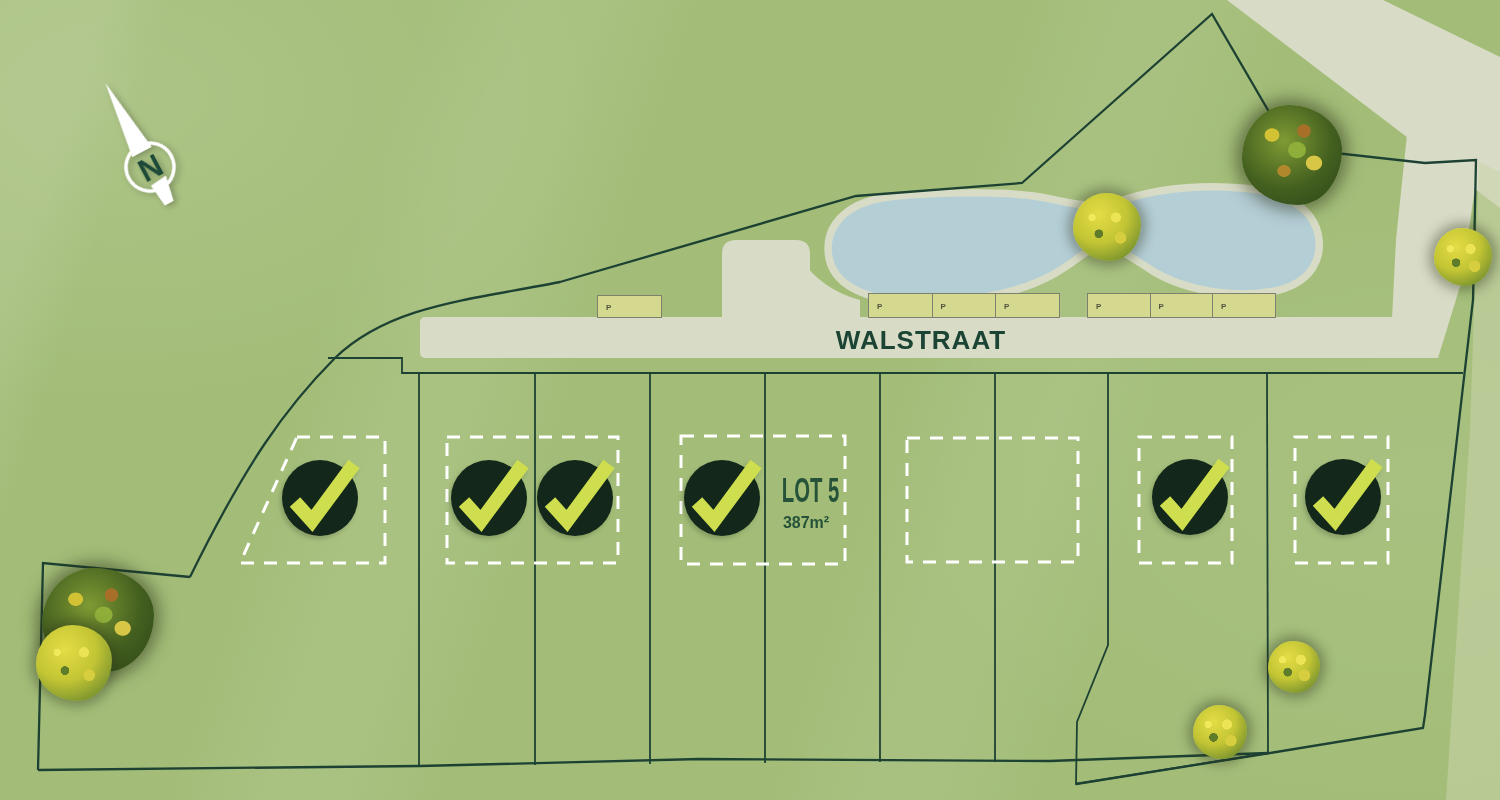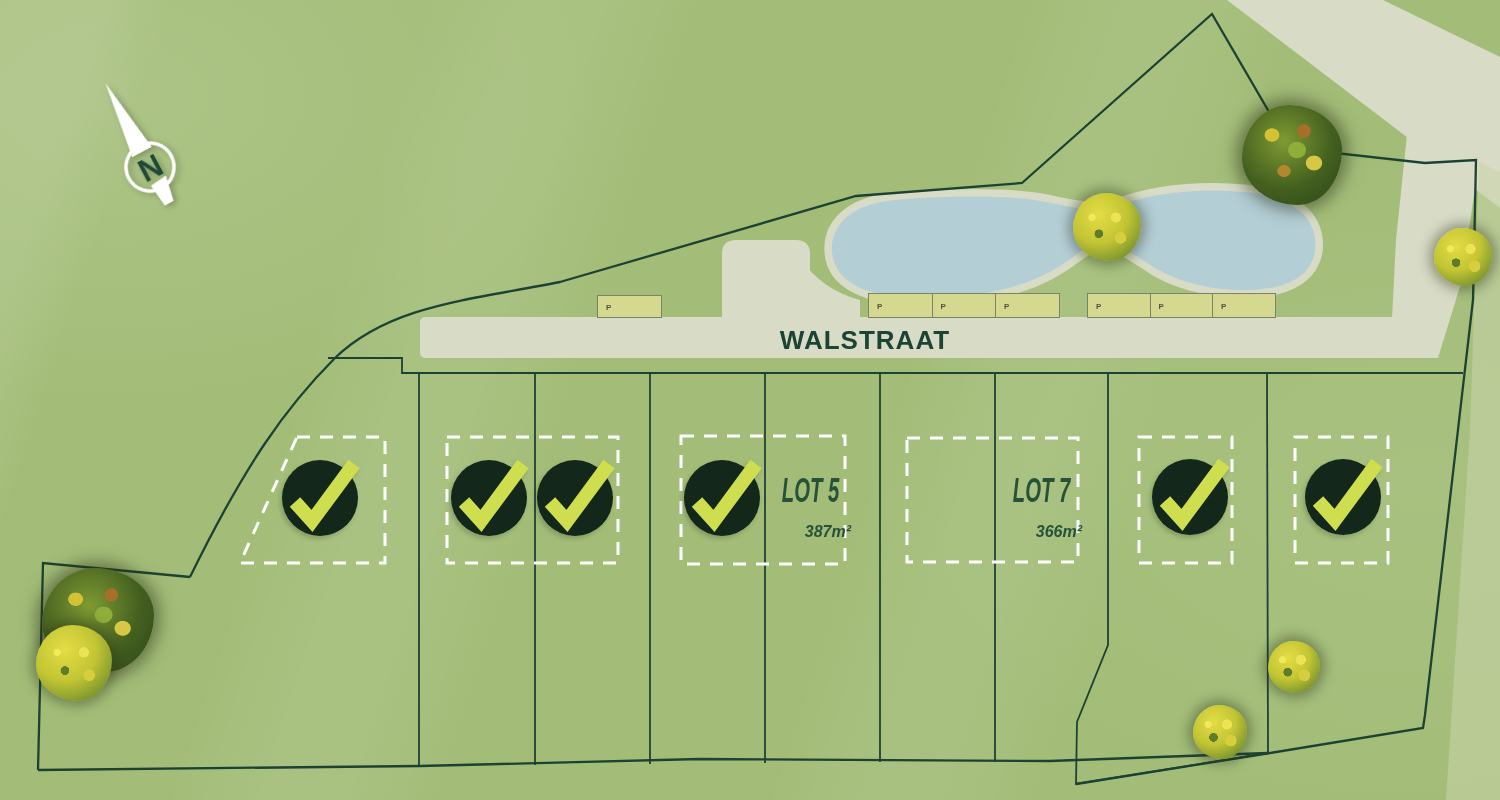--- a/index.html
+++ b/index.html
@@ -15,36 +15,36 @@
   svg.layer{position:absolute;left:0;top:0;}
   
   .road{fill:var(--c-road,#d8dcc6);}
   .strip{fill:#cbd3ab;opacity:.55;}
   .pond-shore{fill:none;stroke:var(--c-road,#d8dcc6);stroke-width:15;}
   .pond{fill:var(--c-pond,#b4ced6);}
   .bline{fill:none;stroke:var(--c-boundary_line,#1d4233);stroke-width:2.3;stroke-linejoin:miter;}
   .lline{fill:none;stroke:var(--c-boundary_line,#1d4233);stroke-width:1.8;}
   .lotbox{fill:none;stroke:var(--c-dashed_box,#ffffff);stroke-width:3;stroke-dasharray:13 10;}
   
-  .street-label{position:absolute;left:700px;top:325px;width:330px;text-align:center;
+  .street-label{position:absolute;left:756px;top:325px;width:330px;text-align:center;
       font-size:26px;font-weight:bold;letter-spacing:1px;color:var(--c-street_text,#1c4434);}
   
   .pspot{position:absolute;height:23px;background:var(--c-parking_fill,#d5d990);
       border:1.5px solid var(--c-parking_border,#7e806e);box-sizing:border-box;}
   .pspot span{position:absolute;left:8px;top:50%;transform:translateY(-50%);
       font-size:8px;font-weight:bold;color:#3c3c30;opacity:.85;}
   
   .check{position:absolute;width:110px;height:110px;filter:drop-shadow(-2px 3px 2px rgba(20,30,15,.20));}
   .ccirc{fill:var(--c-sold_circle,#13271a);}
   .cmark{fill:none;stroke:var(--c-check,#cede4e);stroke-width:14;stroke-linejoin:miter;stroke-linecap:butt;}
   
-  .lot-label{position:absolute;width:90px;text-align:right;color:var(--c-lot_text,#255239);font-style:italic;}
+  .lot-label{position:absolute;width:90px;text-align:center;color:var(--c-lot_text,#255239);}
   .lot-name{display:inline-block;font-size:35px;font-weight:bold;line-height:1;
       transform:scaleX(.58);transform-origin:50% 50%;white-space:nowrap;}
-  .lot-area{font-size:16px;font-weight:bold;margin-top:16px;}
+  .lot-area{font-size:16px;font-weight:bold;margin-top:7px;}
   
   .tree{position:absolute;}
   .bush-y{border-radius:48% 52% 45% 55%/52% 46% 54% 48%;
       box-shadow:0 0 12px 5px rgba(45,50,25,.40);
       background:
        radial-gradient(7px 7px at 63% 36%, #ece455 70%, rgba(0,0,0,0) 75%),
        radial-gradient(6px 6px at 38% 60%, #5e7c29 70%, rgba(0,0,0,0) 75%),
        radial-gradient(8px 8px at 70% 66%, #d6ce3e 70%, rgba(0,0,0,0) 75%),
        radial-gradient(5px 5px at 28% 36%, #f0e95c 70%, rgba(0,0,0,0) 75%),
        radial-gradient(circle at 38% 32%, #e4dd45, #c3c534 45%, #7b942e 80%, #51671f 100%);}
@@ -173,24 +173,20 @@
   <div class="check" style="left:1288px;top:442px;">
     <svg width="110" height="110" viewBox="-55 -55 110 110">
         <circle class="ccirc" r="38"></circle>
         <path class="cmark" d="M -25,4 L -8,23 L 34,-34"></path>
       </svg></div>
 
   <div class="lot-label" style="left:761px;top:472px;">
     <div class="lot-name">LOT 5</div>
     <div class="lot-area">387m²</div>
   </div>
-  <div class="lot-label" style="left:992px;top:472px;">
-    <div class="lot-name">LOT 7</div>
-    <div class="lot-area">366m²</div>
-  </div>
 
   <div class="tree tree-dark" style="left:1242px;top:105px;width:100px;height:100px;"></div>
   <div class="tree bush-y" style="left:1434px;top:228px;width:58px;height:58px;"></div>
   <div class="tree bush-y" style="left:1073px;top:193px;width:68px;height:68px;"></div>
   <div class="tree tree-dark" style="left:42px;top:568px;width:112px;height:104px;"></div>
   <div class="tree bush-y" style="left:36px;top:625px;width:76px;height:76px;"></div>
   <div class="tree bush-y" style="left:1193px;top:705px;width:54px;height:54px;"></div>
   <div class="tree bush-y" style="left:1268px;top:641px;width:52px;height:52px;"></div>
 
   <div class="compass">

